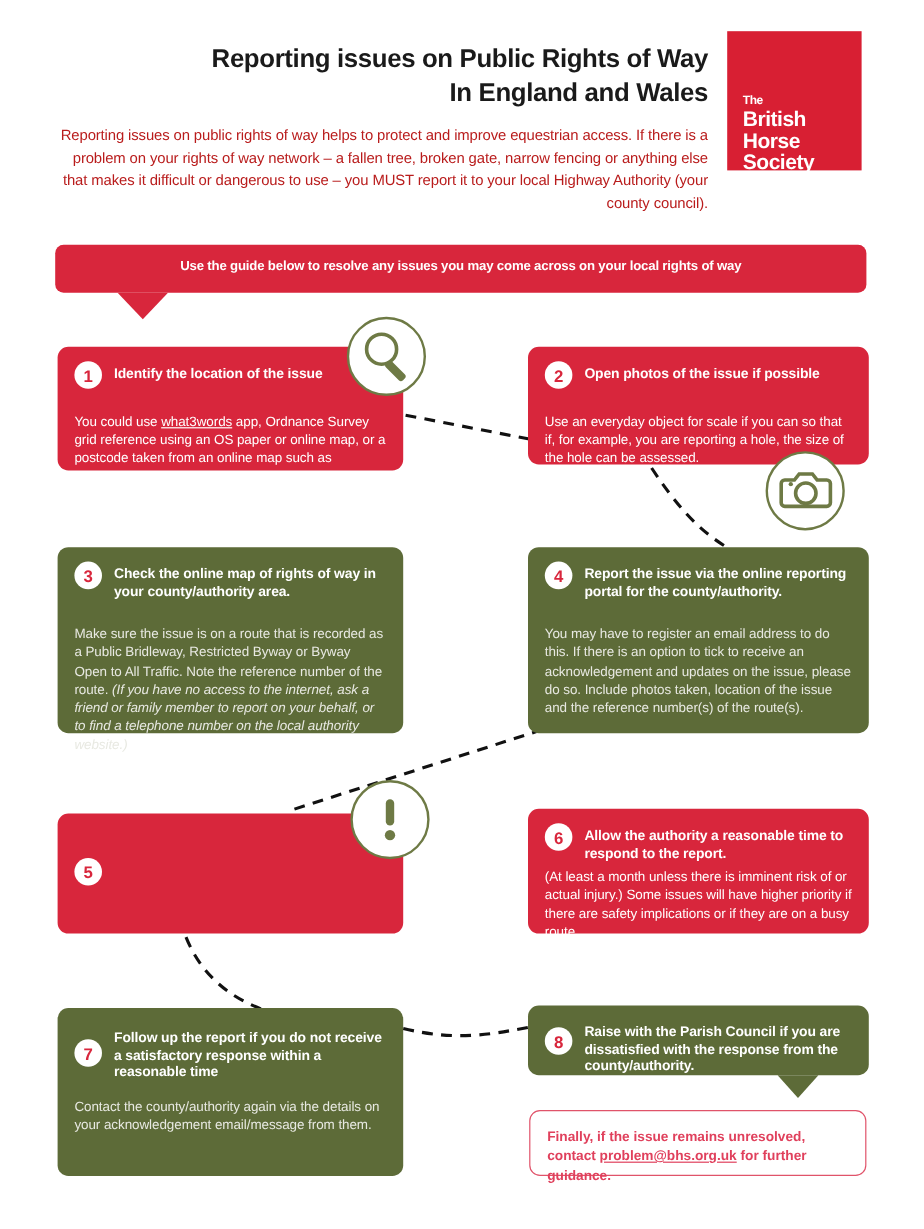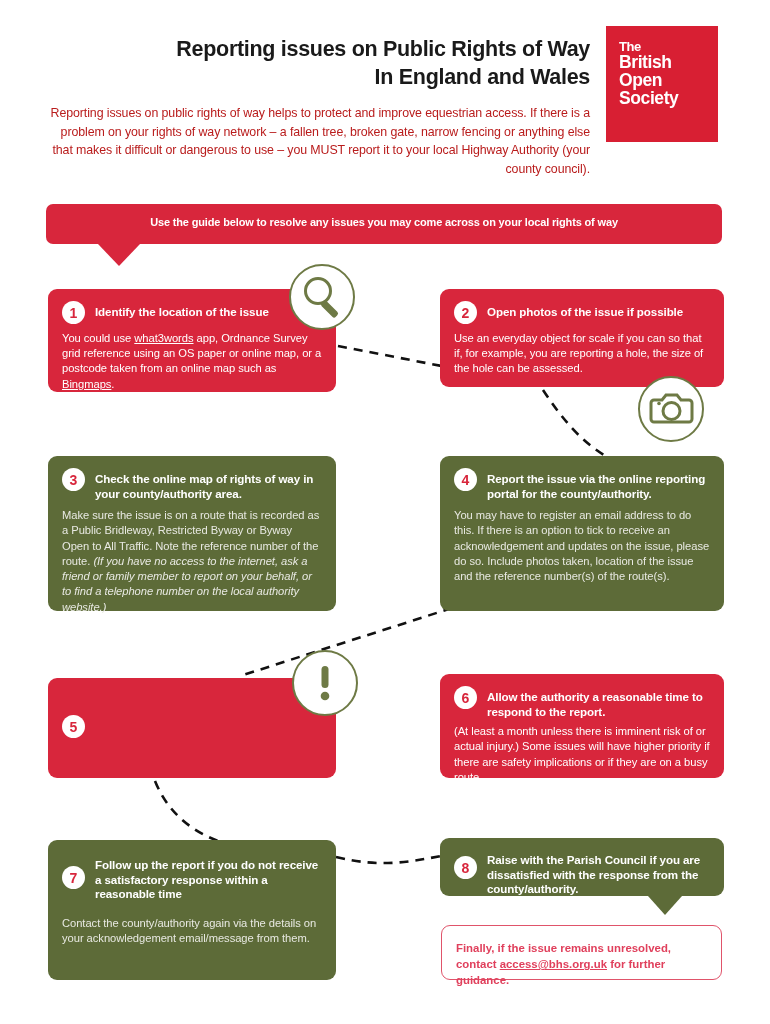--- a/index.html
+++ b/index.html
@@ -28,21 +28,21 @@
   .logo{
     position:absolute;left:606px;top:26px;width:112px;height:116px;
     background:#d81f33;
   }
   .logo .lt{
     position:absolute;left:13px;top:14px;
     color:#fff;font-size:17.5px;line-height:1.03;font-weight:bold;
     letter-spacing:-0.4px;
   }
   .logo .lt span{display:block;}
-  .logo .lt span.small{font-size:13px;}
+  .logo .lt span.small{font-size:10px;margin-top:40px;}
 
   
   .banner{
     position:absolute;left:46px;top:204px;width:676px;height:40px;
     background:#d8263c;border-radius:7px;
   }
   .banner .btxt{
     position:absolute;left:0;right:0;top:12px;text-align:center;
     color:#fff;font-size:11px;font-weight:bold;letter-spacing:-0.15px;
   }
@@ -62,21 +62,21 @@
     flex:0 0 auto;width:23px;height:23px;border-radius:50%;
     background:#fff;color:#d8263c;font-weight:bold;font-size:14px;
     display:flex;align-items:center;justify-content:center;
     margin-right:10px;
   }
   .htxt{
     color:#fff;font-weight:bold;font-size:11.6px;line-height:1.26;
     padding-top:4px;letter-spacing:-0.1px;
   }
   .body{
-    color:#fff;font-size:11.2px;line-height:1.36;margin-top:7px;
+    color:#fff;font-size:11.2px;line-height:1.36;margin-top:21px;
     letter-spacing:-0.05px;
   }
   .body.green-body{color:#e8e9e2;}
   .body .it{font-style:italic;}
   .body u{text-decoration:underline;}
 
   .tail-down{
     position:absolute;width:0;height:0;
     border-left:17px solid transparent;border-right:17px solid transparent;
     border-top:19px solid #5d6b38;
@@ -110,21 +110,21 @@
       <span>Reporting issues on Public Rights of Way</span>
       <span class="l2">In England and Wales</span>
     </h1>
     <div class="intro">Reporting issues on public rights of way helps to protect and improve equestrian access. If there is a problem on your rights of way network – a fallen tree, broken gate, narrow fencing or anything else that makes it difficult or dangerous to use – you MUST report it to your local Highway Authority (your county council).</div>
   </div>
 
   <div class="logo">
     <div class="lt">
       <span class="small">The</span>
       <span>British</span>
-      <span>Open</span>
+      <span>Horse</span>
       <span>Society</span>
     </div>
   </div>
 
   <div class="banner">
     <div class="btxt">Use the guide below to resolve any issues you may come across on your local rights of way</div>
     <div class="tail"></div>
   </div>
 
   <svg class="connector" width="770" height="1024">
@@ -213,16 +213,16 @@
 
   <div class="box green" style="left:440px;top:838px;width:284px;height:58px;padding:11px 14px;box-sizing:border-box;">
     <div class="bhead">
       <div class="num" style="margin-top:7px;">8</div>
       <div class="htxt">Raise with the Parish Council if you are dissatisfied with the response from the county/authority.</div>
     </div>
   </div>
   <div class="tail-down" style="left:648px;top:896px;"></div>
 
   <div class="finalbox">
-    <div class="ftxt"><span>Finally, if the issue remains unresolved, contact </span><u>access@bhs.org.uk</u><span> for further guidance.</span></div>
+    <div class="ftxt"><span>Finally, if the issue remains unresolved, contact </span><u>problem@bhs.org.uk</u><span> for further guidance.</span></div>
   </div>
 
 </div>
 
 </body></html>

